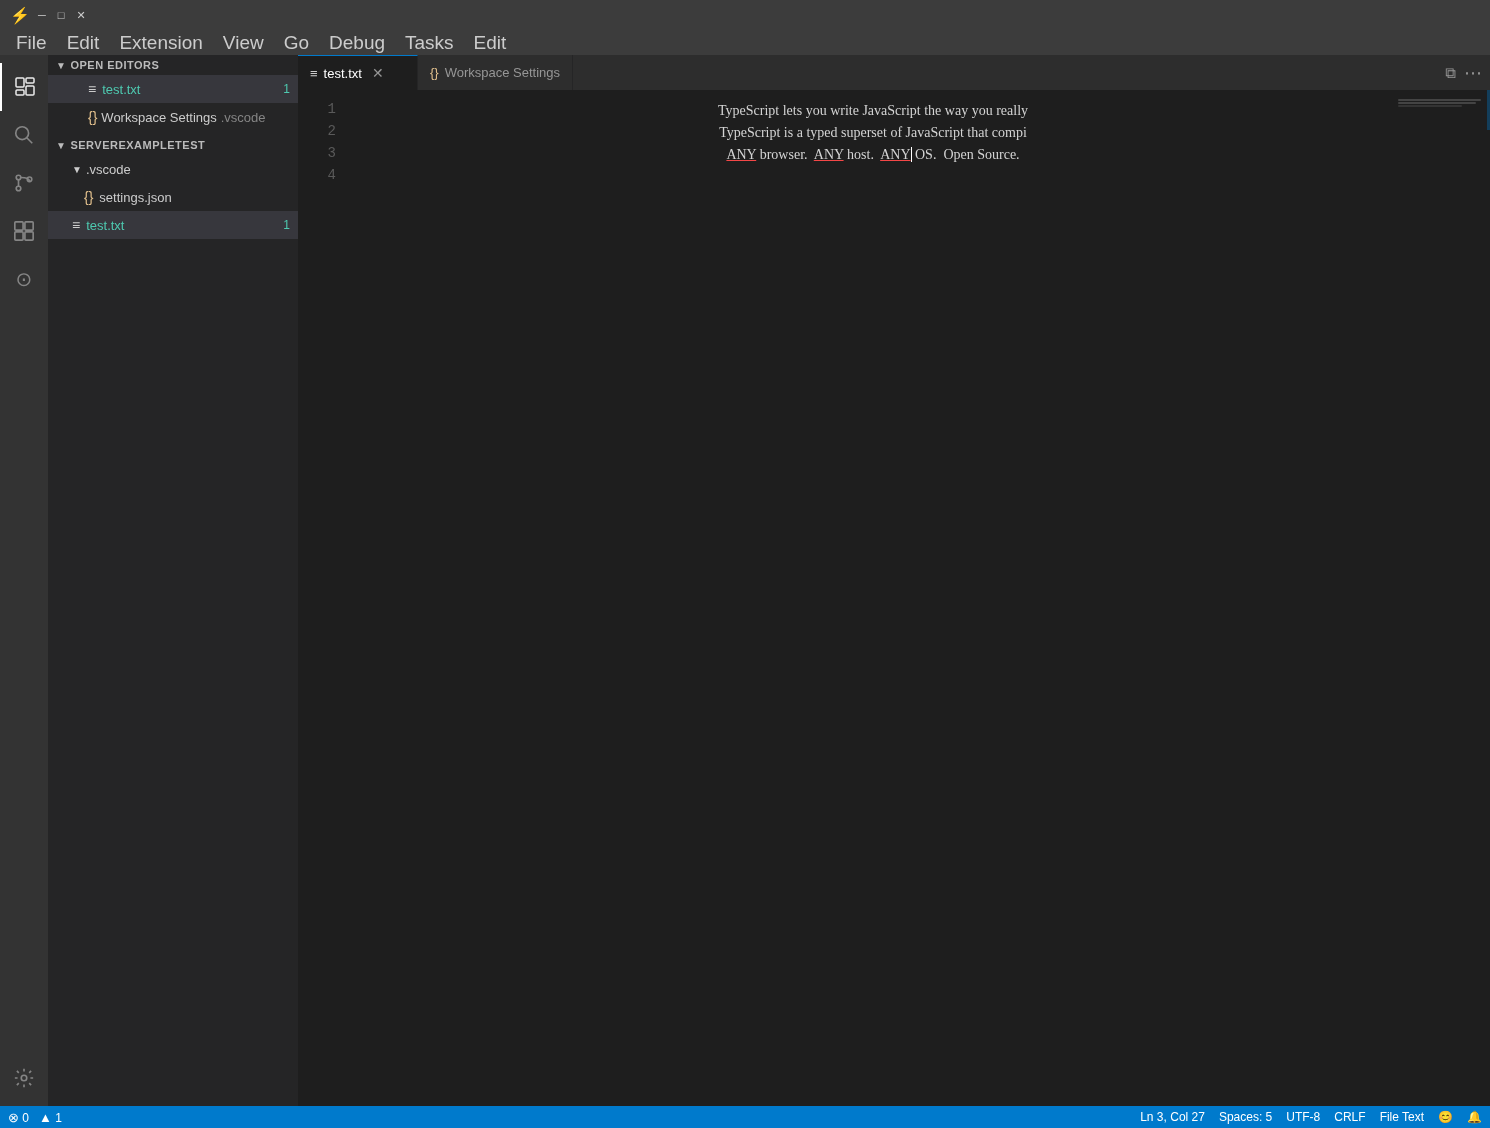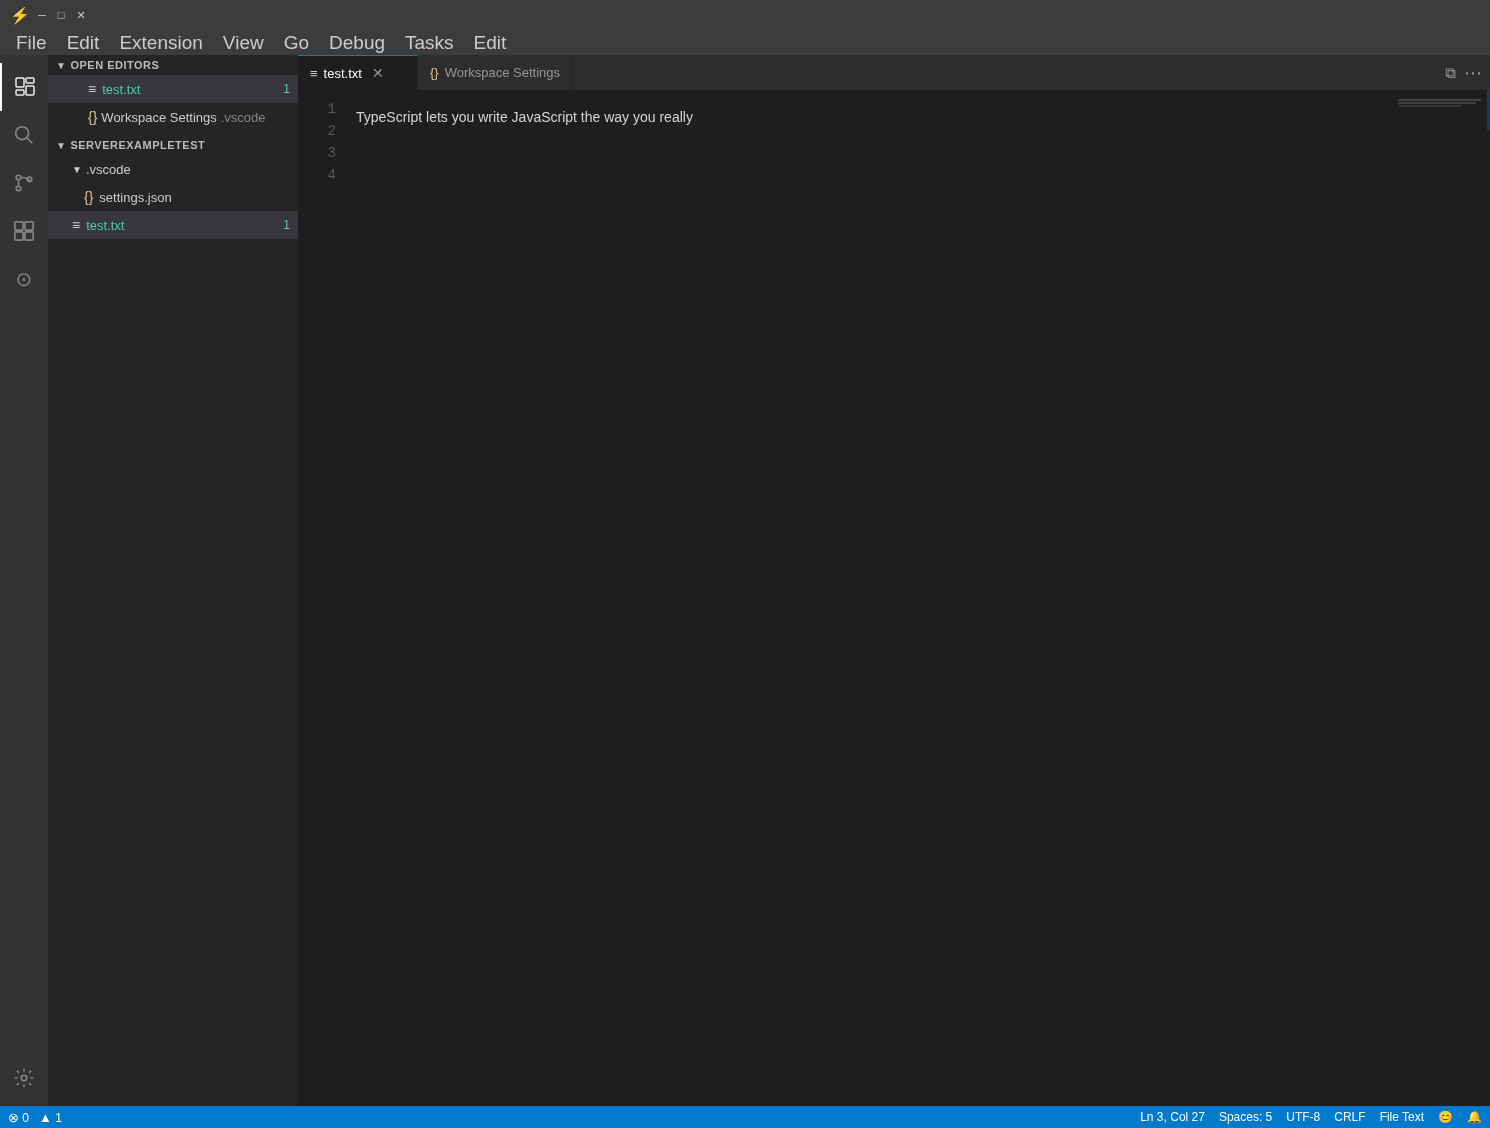--- a/index.html
+++ b/index.html
@@ -249,27 +249,28 @@
       font-size: 14px;
       line-height: 22px;
       padding: 8px 0;
       text-align: right;
       padding-right: 12px;
       flex-shrink: 0;
       user-select: none;
     }
     .code-area {
       flex: 1;
-      padding: 16px 0 8px 8px;
-      font-family: Liberation Sans, sans-serif;
+      padding: 10px 0 8px 8px;
+      font-family: Liberation Serif, serif;
       font-size: 14px;
       line-height: 22px;
       color: #d4d4d4;
       overflow: auto;
       position: relative;
+      text-align: center;
     }
     .code-line {
       white-space: pre;
       min-height: 22px;
     }
     .code-line .underline {
       text-decoration: underline;
       text-decoration-color: #f44747;
     }
     .cursor-line {
@@ -453,20 +454,22 @@
 
     <div class="editor-content">
       <div class="line-numbers">
         <div>1</div>
         <div>2</div>
         <div>3</div>
         <div>4</div>
       </div>
       <div class="code-area">
         <div class="code-line">TypeScript lets you write JavaScript the way you really</div>
+        <div class="code-line">TypeScript is a typed superset of JavaScript that compi</div>
+        <div class="code-line cursor-line"><span class="underline">ANY</span> browser.  <span class="underline">ANY</span> host.  <span class="underline">ANY</span><span class="text-cursor"></span> OS.  Open Source.</div>
         <div class="code-line"></div>
       </div>
 
       <div class="minimap-container">
         <div style="padding: 8px 4px;">
           <div class="minimap-line bright" style="width:90%;"></div>
           <div class="minimap-line bright" style="width:85%;"></div>
           <div class="minimap-line" style="width:70%;"></div>
           <div class="minimap-line" style="width:0%;"></div>
         </div>

